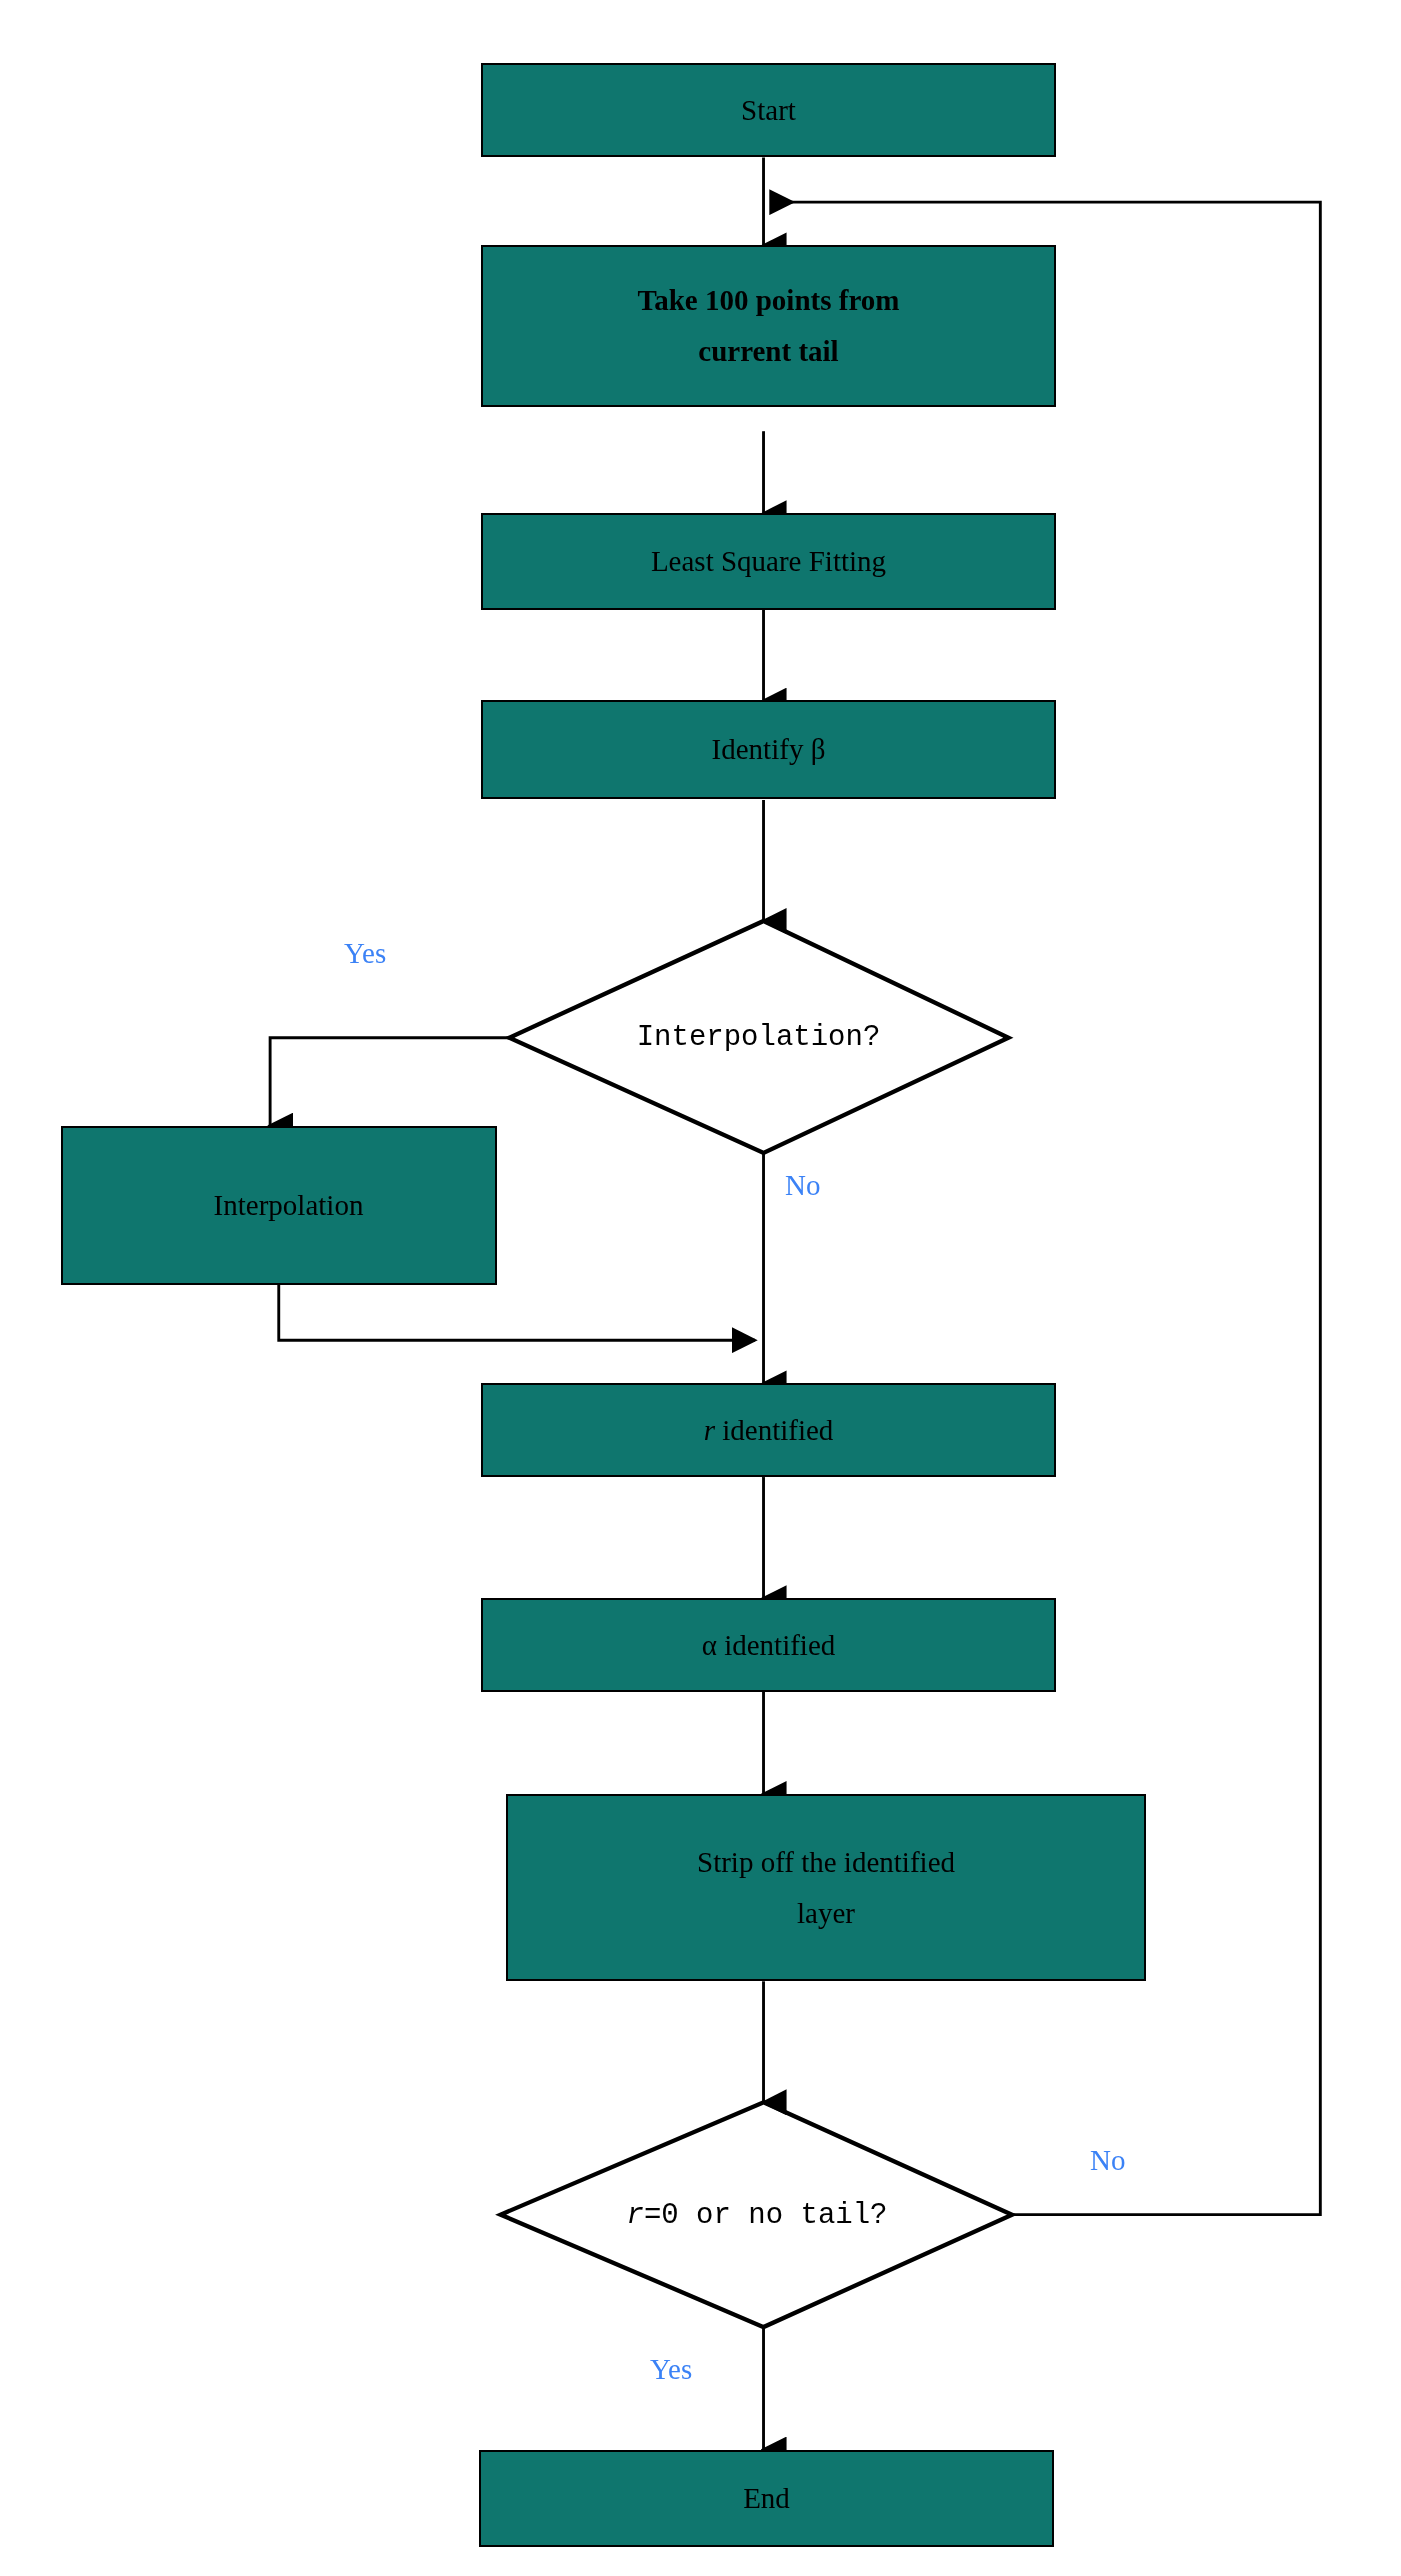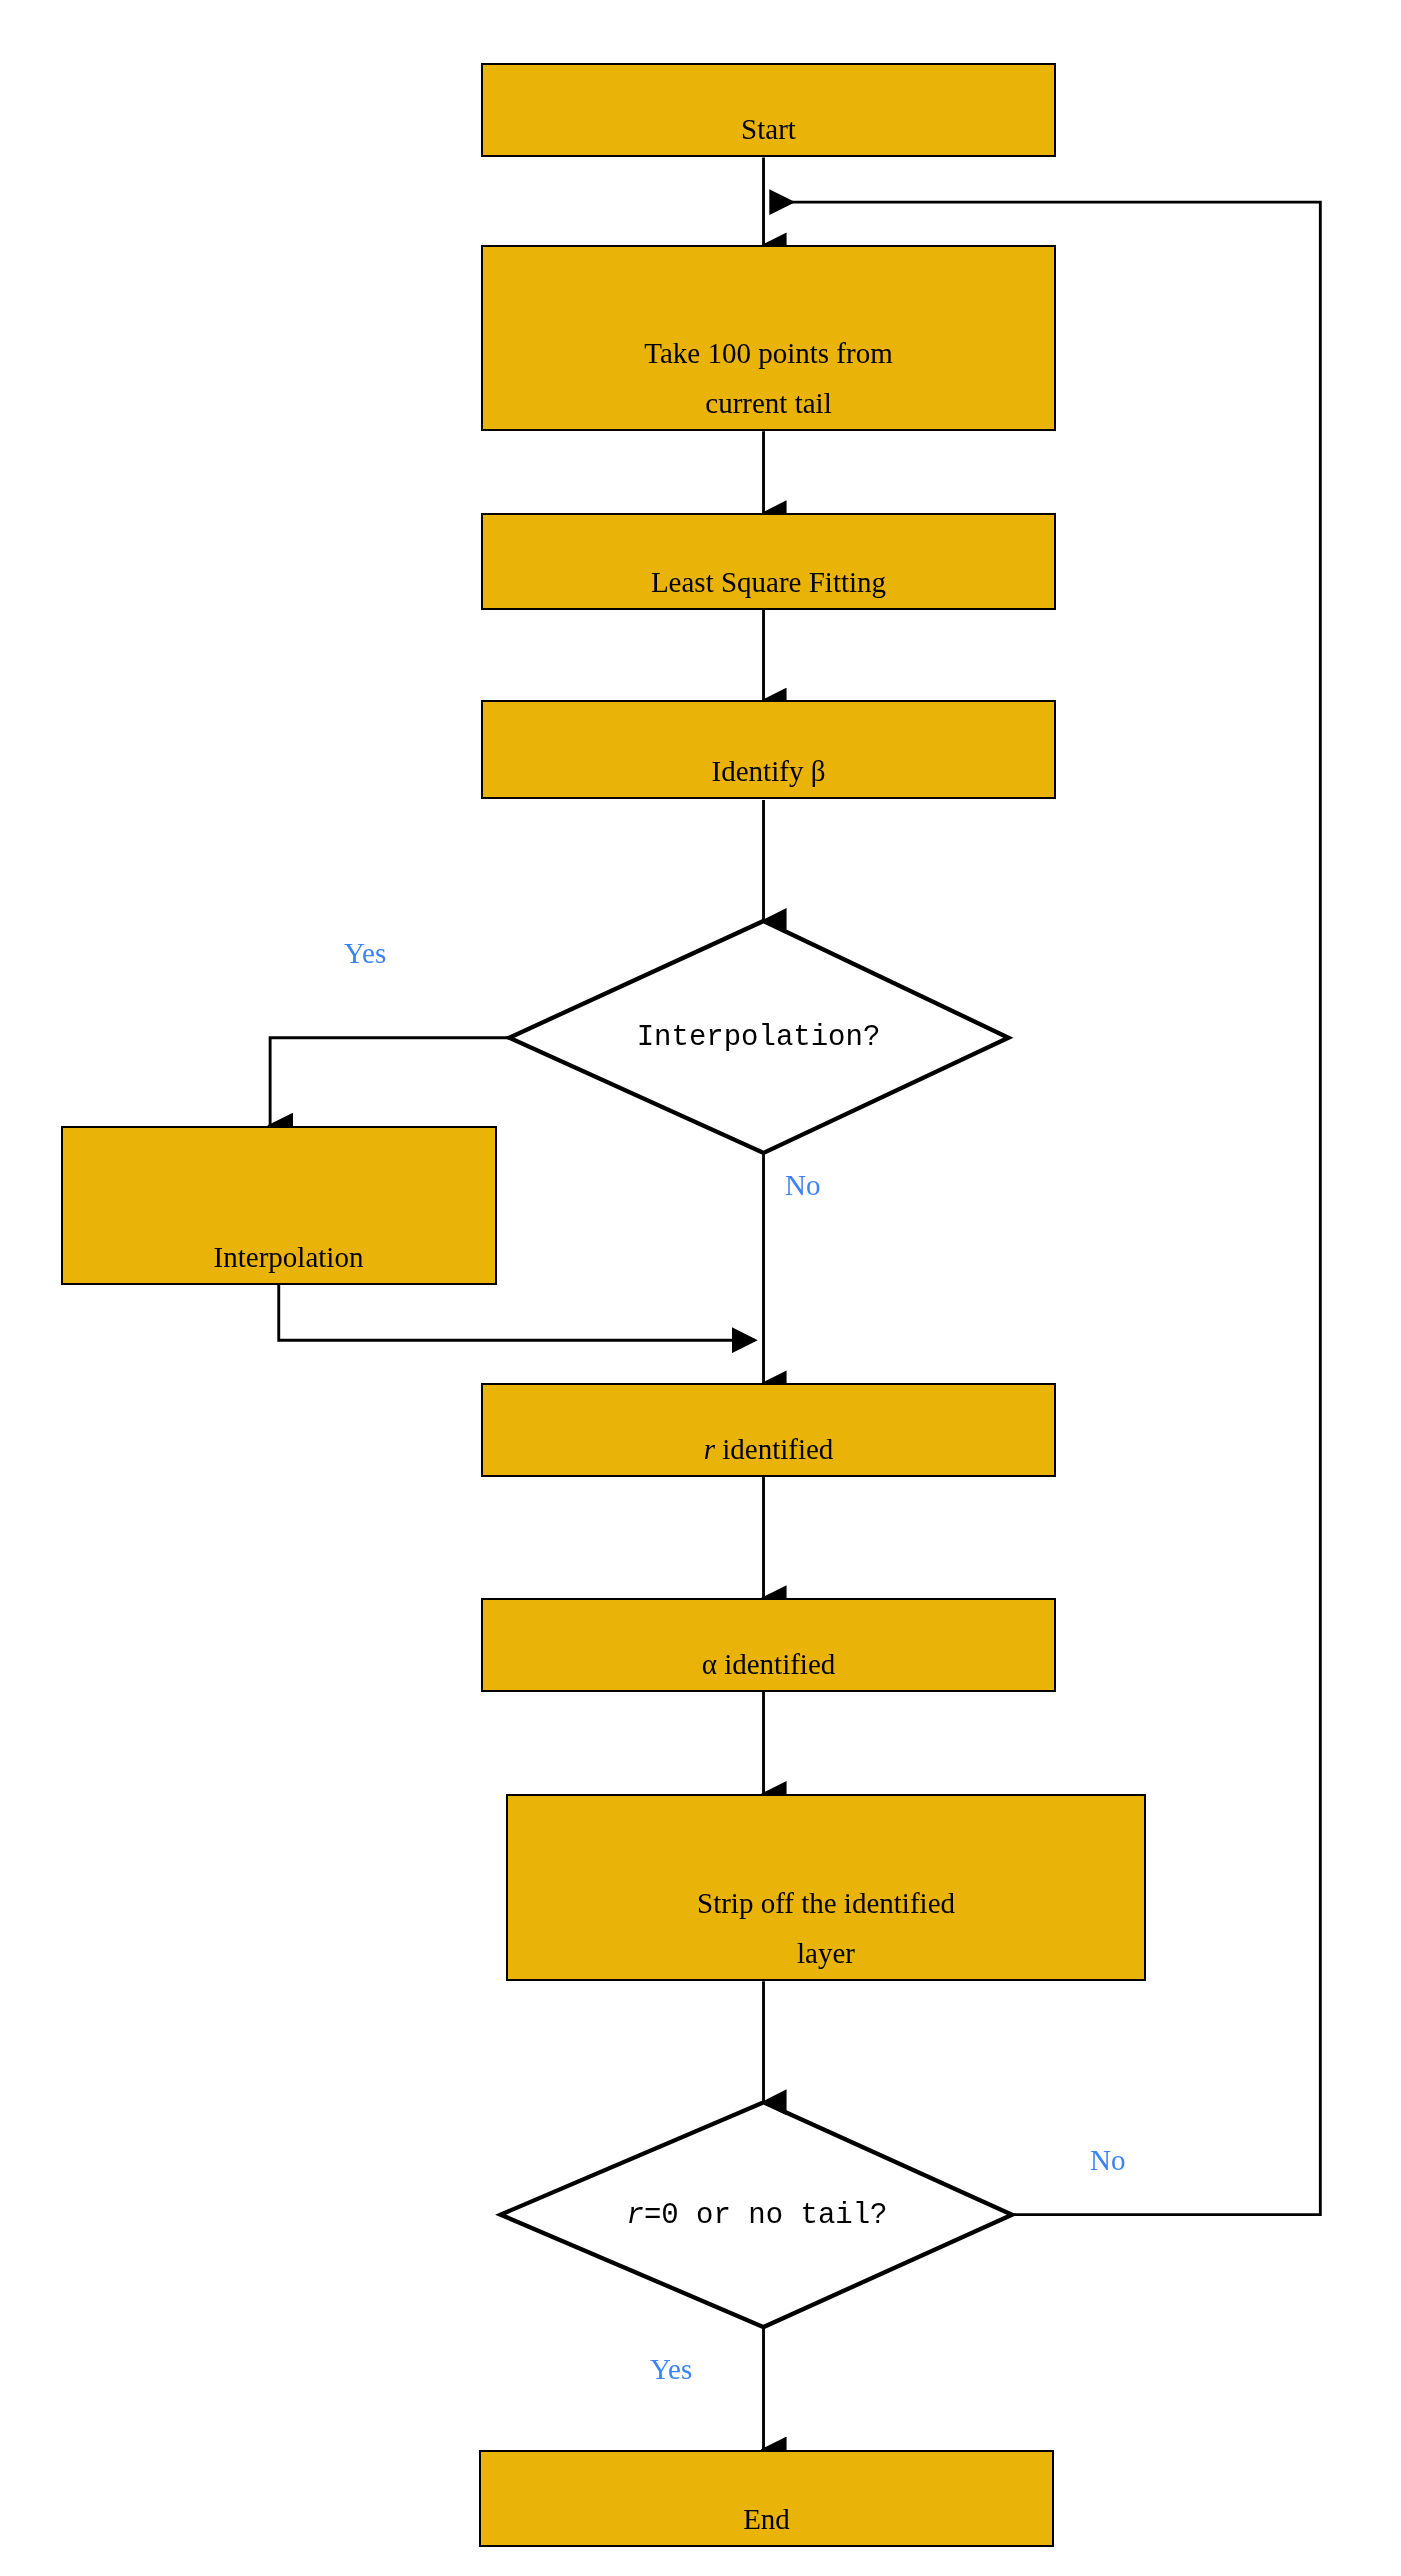--- a/index.html
+++ b/index.html
@@ -29,22 +29,21 @@
   .node {
     position: absolute;
     box-sizing: border-box;
     display: flex;
     align-items: center;
     justify-content: center;
     text-align: center;
   }
   .proc {
     border: 2.9px solid #000000;
-    background: #eab308;
-    align-items: flex-end;
+    background: #0f766e;
   }
   .proc .txt {
     font-size: 29px;
     line-height: 1.75;
     color: #000000;
     padding: 0 7.2px;
   }
   .decision {
     background: transparent;
   }
@@ -114,21 +113,21 @@
 
     <line x1="1060" y1="2750" x2="1060" y2="2918" stroke="#000000" stroke-width="4" marker-end="url(#ah-down)"></line>
 
     <line x1="1060" y1="3230" x2="1060" y2="3400" stroke="#000000" stroke-width="4" marker-end="url(#ah-down)"></line>
   </svg>
 
   <div class="node proc" style="left:481px; top:63px; width:575px; height:94px;">
     <div class="txt">Start</div>
   </div>
 
-  <div class="node proc" style="left:481px; top:245px; width:575px; height:186px;">
+  <div class="node proc" style="left:481px; top:245px; width:575px; height:162px;font-weight:bold;">
     <div class="txt">
       <div>Take 100 points from</div>
       <div>current tail</div>
     </div>
   </div>
 
   <div class="node proc" style="left:481px; top:513px; width:575px; height:97px;">
     <div class="txt">Least Square Fitting</div>
   </div>
 

